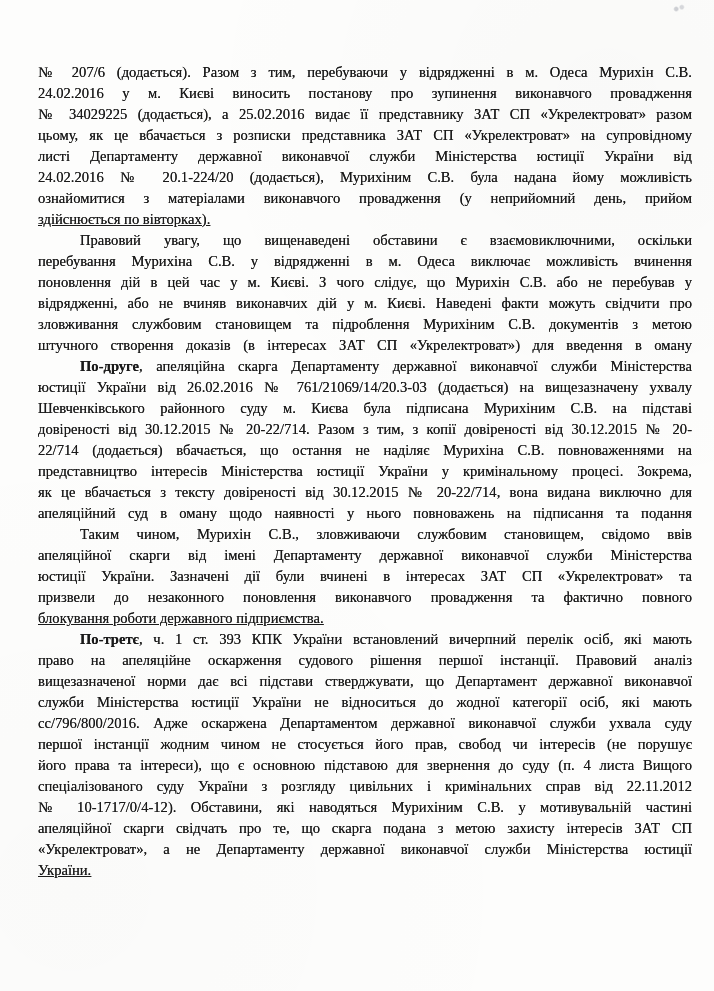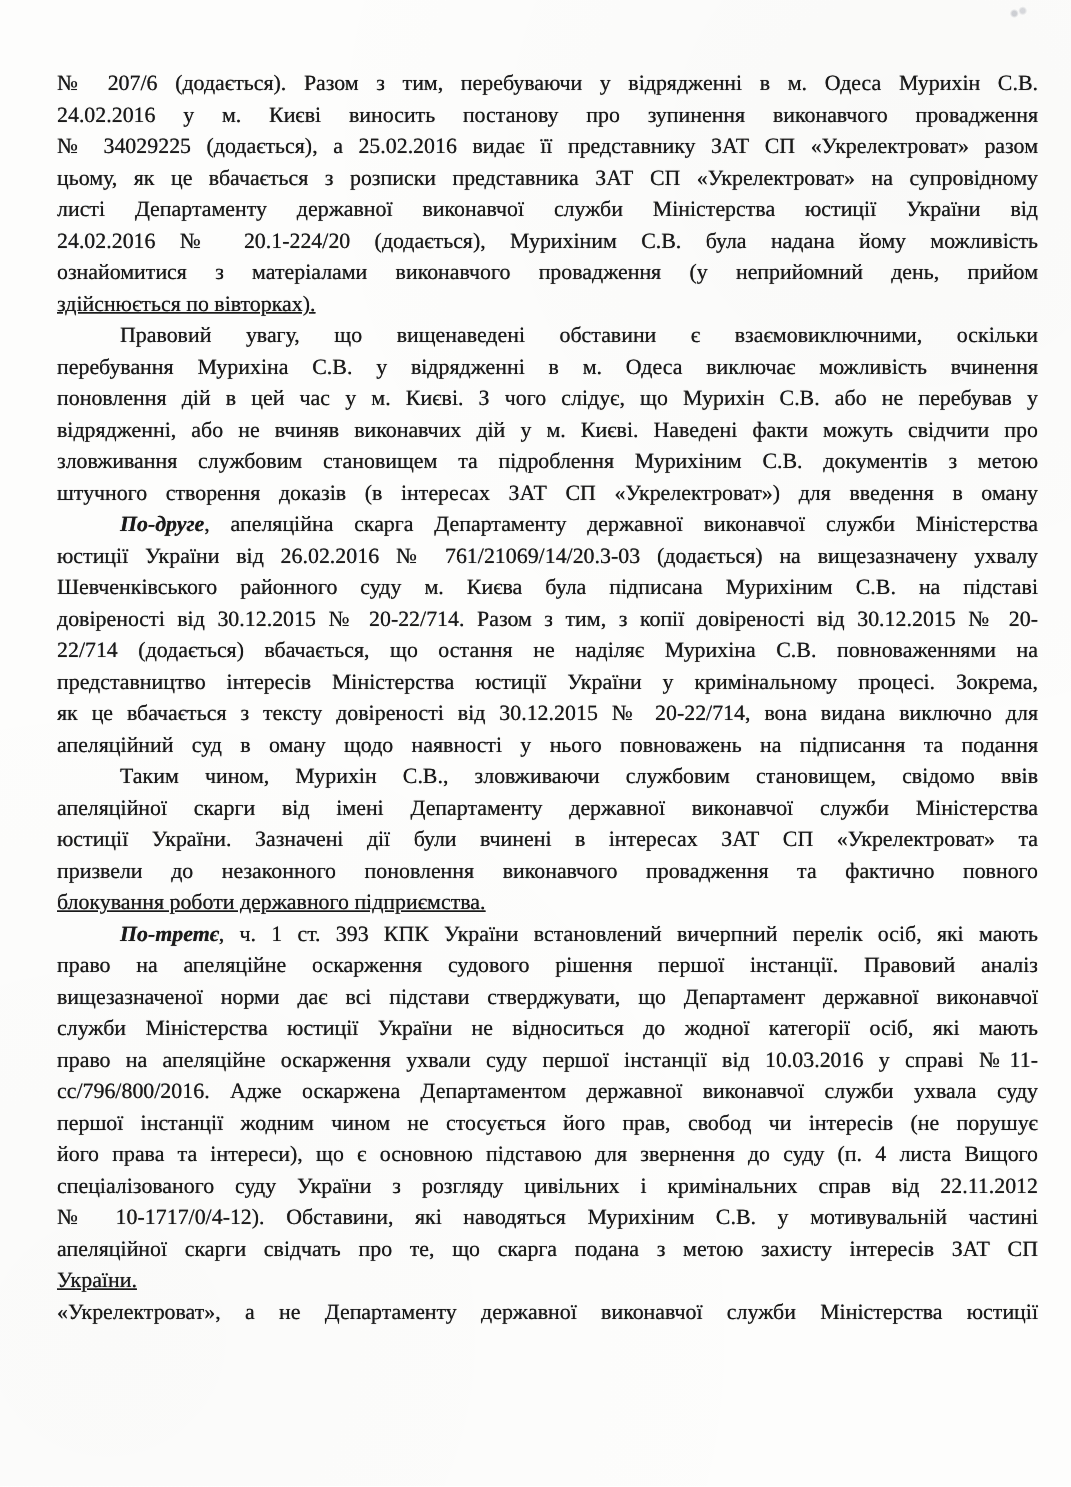--- a/index.html
+++ b/index.html
@@ -15,21 +15,21 @@
     background: #fdfdfc;
     background-image:
       radial-gradient(circle at 85% 10%, rgba(0,0,0,0.015), rgba(0,0,0,0) 40%),
       radial-gradient(circle at 10% 90%, rgba(0,0,0,0.012), rgba(0,0,0,0) 45%);
     overflow: hidden;
     font-family: "Liberation Serif", "DejaVu Serif", serif;
   }
   .textblock {
     position: absolute;
     left: 38px;
-    top: 46px;
+    top: 62px;
     width: 654px;
   }
   .para {
     margin: 0;
     padding: 0;
   }
   .line {
     font-size: 14.6px;
     line-height: 21px;
     color: #1a1a1a;
@@ -40,21 +40,20 @@
   }
   .line.last {
     text-align-last: left;
     text-decoration: underline;
   }
   .line.indent {
     padding-left: 42px;
   }
   .lead {
     font-weight: 700;
-    font-style: italic;
   }
   
   .smudge {
     position: absolute;
     top: 3px;
     left: 672px;
     width: 14px;
     height: 12px;
     background:
       radial-gradient(circle at 30% 50%, rgba(120,125,140,0.35) 0 1.5px, rgba(120,125,140,0) 3px),
@@ -100,24 +99,23 @@
         <div class="line">апеляційної скарги від імені Департаменту державної виконавчої служби Міністерства</div>
         <div class="line">юстиції України. Зазначені дії були вчинені в інтересах ЗАТ СП «Укрелектроват» та</div>
         <div class="line">призвели до незаконного поновлення виконавчого провадження та фактично повного</div>
         <div class="line last">блокування роботи державного підприємства.</div>
       </div>
       <div class="para">
         <div class="line indent"><span class="lead">По-третє</span>, ч. 1 ст. 393 КПК України встановлений вичерпний перелік осіб, які мають</div>
         <div class="line">право на апеляційне оскарження судового рішення першої інстанції. Правовий аналіз</div>
         <div class="line">вищезазначеної норми дає всі підстави стверджувати, що Департамент державної виконавчої</div>
         <div class="line">служби Міністерства юстиції України не відноситься до жодної категорії осіб, які мають</div>
-        <div class="line">право на апеляційне оскарження ухвали суду першої інстанції від 10.03.2016 у справі №11-</div>
         <div class="line">сс/796/800/2016. Адже оскаржена Департаментом державної виконавчої служби ухвала суду</div>
         <div class="line">першої інстанції жодним чином не стосується його прав, свобод чи інтересів (не порушує</div>
         <div class="line">його права та інтереси), що є основною підставою для звернення до суду (п. 4 листа Вищого</div>
         <div class="line">спеціалізованого суду України з розгляду цивільних і кримінальних справ від 22.11.2012</div>
         <div class="line">№ 10-1717/0/4-12). Обставини, які наводяться Мурихіним С.В. у мотивувальній частині</div>
         <div class="line">апеляційної скарги свідчать про те, що скарга подана з метою захисту інтересів ЗАТ СП</div>
+        <div class="line">«Укрелектроват», а не Департаменту державної виконавчої служби Міністерства юстиції</div>
         <div class="line last">України.</div>
-        <div class="line">«Укрелектроват», а не Департаменту державної виконавчої служби Міністерства юстиції</div>
       </div>
     </div>
 </div>
 
 </body></html>

